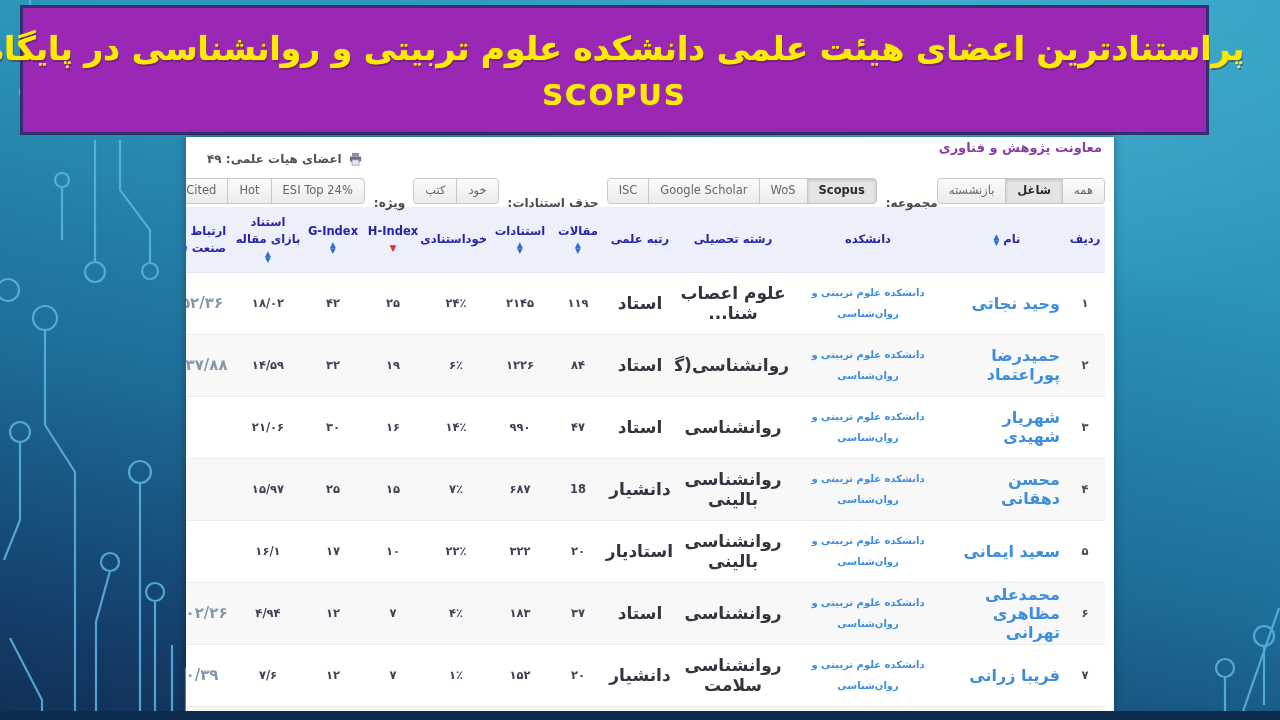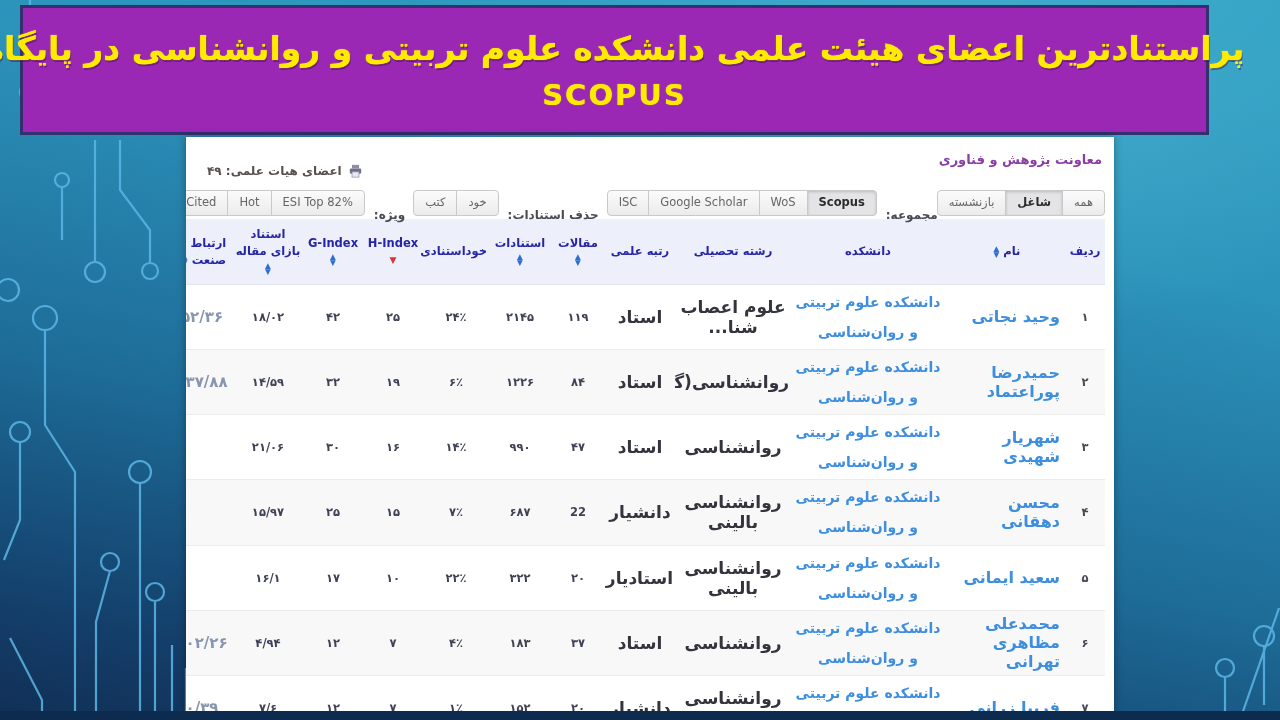--- a/index.html
+++ b/index.html
@@ -14,21 +14,21 @@
   .banner{position:absolute;left:20px;top:5px;width:1189px;height:130px;
     background:#9a28b4;border:3px solid #34306f;box-sizing:border-box;
     display:flex;flex-direction:column;align-items:center;justify-content:center;gap:8px;}
   .banner .fa-title{direction:rtl;color:#ffeb00;font-weight:bold;font-size:33px;line-height:1.25;
     text-shadow:0 0 1px #ffeb00,1px 2px 0 rgba(60,10,70,.45);white-space:nowrap;}
   .banner .en-title{color:#ffeb00;font-weight:bold;font-size:29px;letter-spacing:2px;
     text-shadow:0 0 1px #ffeb00;}
 
   
   .panel{position:absolute;left:186px;top:137px;width:928px;height:575px;background:#ffffff;
-    box-sizing:border-box;direction:rtl;box-shadow:0 0 8px rgba(0,0,0,.35);padding:12px 9px;overflow:hidden;}
+    box-sizing:border-box;direction:rtl;box-shadow:0 0 8px rgba(0,0,0,.35);padding:0 9px;overflow:hidden;}
   .panel-head{position:relative;height:38px;}
   .dept-title{position:absolute;right:3px;top:3px;font-size:13px;font-weight:bold;color:#8a3da5;}
   .count-line{position:absolute;left:12px;top:15px;display:flex;align-items:center;gap:6px;direction:rtl;
     font-size:12px;font-weight:bold;color:#57504b;}
   .printer{width:15px;height:14px;display:inline-block;}
 
   
   .toolbar{display:flex;justify-content:space-between;align-items:center;height:32px;}
   .tb-cluster{display:flex;align-items:center;gap:9px;}
   .tb-label{font-size:12px;font-weight:bold;color:#4a4a55;white-space:nowrap;margin-top:23px;}
@@ -47,21 +47,21 @@
     border-top:1px solid #ececec;overflow:hidden;}
   .ftable tbody tr:nth-child(even){background:#f8f8f9;}
   .col-row{width:36px;}  .col-name{width:116px;}  .col-faculty{width:150px;}
   .col-field{width:112px;} .col-rank{width:66px;} .col-articles{width:50px;margin-left:36px;}
   .col-citations{width:58px;} .col-selfcite{width:62px;} .col-hindex{width:56px;}
   .col-gindex{width:56px;} .col-cpp{width:66px;} .col-industry{width:58px;}
   td.col-row{color:#4a4a55;font-weight:bold;font-size:11.5px;}
   td.col-name{text-align:right;padding-right:5px;}
   td.col-name a,td.col-faculty a{color:#3e8ede;text-decoration:none;}
   td.col-name a{font-size:16px;font-weight:bold;}
-  td.col-faculty a{font-size:14px;font-weight:bold;display:inline-block;line-height:2.15;}
+  td.col-faculty a{font-size:10px;font-weight:bold;display:inline-block;line-height:2.15;}
   td.col-field,td.col-rank{color:#33343d;font-weight:bold;font-size:17px;}
   td.col-articles,td.col-citations,td.col-selfcite,td.col-hindex,td.col-gindex,td.col-cpp{font-weight:bold;font-size:11.5px;}
   td.col-industry{color:#8795ad;font-weight:bold;font-size:15px;}
   .sort-both{display:inline-flex;flex-direction:column;margin:0 4px;vertical-align:middle;
     color:#2a6fd0;font-size:7.5px;line-height:6px;}
   .sort-both i{font-style:normal;}
   .sort-desc{display:inline-block;margin:0 4px;color:#e03030;font-size:9px;vertical-align:middle;line-height:8px;}
 </style>
 </head>
 <body>
@@ -135,21 +135,21 @@
             <button type="button" class="btn">Google Scholar</button>
             <button type="button" class="btn">ISC</button>
           </div>
         <span class="tb-label">حذف استنادات:</span>
         <div class="group">
             <button type="button" class="btn">خود</button>
             <button type="button" class="btn">کتب</button>
           </div>
         <span class="tb-label">ویژه:</span>
         <div class="group">
-            <button type="button" class="btn">ESI Top 82%</button>
+            <button type="button" class="btn">ESI Top 24%</button>
             <button type="button" class="btn">Hot</button>
             <button type="button" class="btn">Highly Cited</button>
           </div>
       </div>
     </div>
 
     <table class="ftable">
       <thead>
         <tr>
             <th class="col-row"><span>ردیف</span></th>
@@ -226,21 +226,21 @@
             <td class="col-gindex">۳۰</td>
             <td class="col-cpp">۲۱/۰۶</td>
             <td class="col-industry"></td>
           </tr>
           <tr>
             <td class="col-row">۴</td>
             <td class="col-name"><a href="#">محسن دهقانی</a></td>
             <td class="col-faculty"><a href="#">دانشکده علوم تربیتی و روان‌شناسی</a></td>
             <td class="col-field">روانشناسی بالینی</td>
             <td class="col-rank">دانشیار</td>
-            <td class="col-articles">22</td>
+            <td class="col-articles">18</td>
             <td class="col-citations">۶۸۷</td>
             <td class="col-selfcite">۷٪</td>
             <td class="col-hindex">۱۵</td>
             <td class="col-gindex">۲۵</td>
             <td class="col-cpp">۱۵/۹۷</td>
             <td class="col-industry"></td>
           </tr>
           <tr>
             <td class="col-row">۵</td>
             <td class="col-name"><a href="#">سعید ایمانی</a></td>

